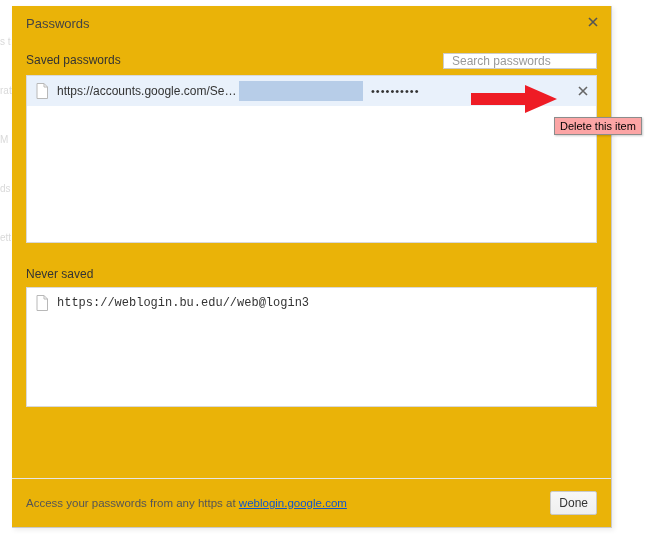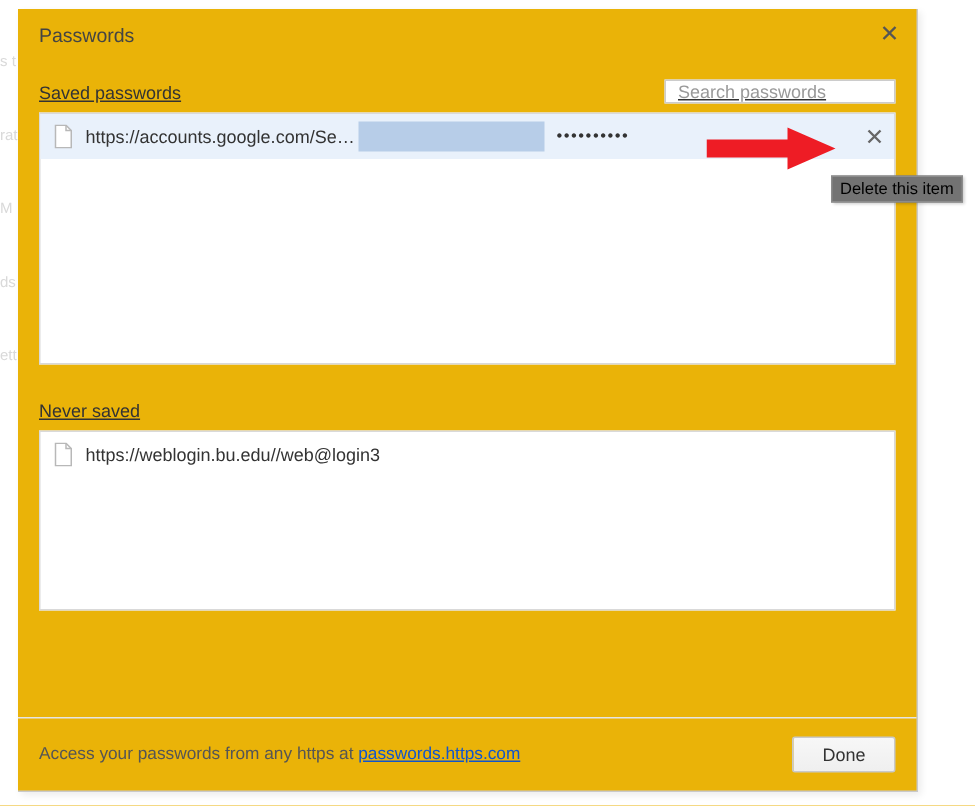--- a/index.html
+++ b/index.html
@@ -53,24 +53,23 @@
     height: 16px;
     cursor: pointer;
     color: #555;
     text-align: center;
     line-height: 16px;
     font-weight: bold;
   }
   .dialog-close svg { width: 10px; height: 10px; display:block; margin:3px auto; }
   .section-row {
     display: flex;
-    align-items: flex-end;
+    align-items: flex-start;
     justify-content: space-between;
     padding: 6px 14px 6px 14px;
-    text-decoration: underline;
   }
   .section-label {
     font-size: 12px;
     color: #333;
   }
   .search {
     width: 154px;
     height: 16px;
     border: 1px solid #ccc;
     padding: 2px 8px;
@@ -129,20 +128,21 @@
     width: 14px; height: 14px;
     cursor: pointer;
     color: #666;
   }
   .delete-x svg { width: 10px; height:10px; display:block; margin:2px auto; }
   .never-entry {
     display: flex;
     align-items: center;
     height: 30px;
     padding: 0 8px;
+    font-family: Liberation Mono, monospace;
   }
   .never-site {
     color: #333;
   }
   .footer {
     position: absolute;
     left: 0; right: 0; bottom: 0;
     border-top: 1px solid #e5e5e5;
     padding: 12px 14px;
     display: flex;
@@ -153,41 +153,41 @@
   }
   .footer a {
     color: #1155cc;
     text-decoration: underline;
     cursor: pointer;
   }
   .done-btn {
     border: 1px solid #c9c9c9;
     background: linear-gradient(#f7f7f7,#efefef);
     border-radius: 2px;
-    padding: 4px 19px;
+    padding: 4px 8px;
     font-size: 12px;
     color: #333;
     cursor: pointer;
   }
   
   .arrow {
     position: absolute;
     left: 471px;
     top: 84px;
     width: 88px;
     height: 30px;
     pointer-events: none;
   }
   
   .tooltip {
     position: absolute;
     left: 554px;
     top: 117px;
     border: 1px solid #8c8c8c;
-    background: #737373;
+    background: #fca5a5;
     padding: 2px 5px;
     font-size: 11px;
     color: #000;
     white-space: nowrap;
     box-shadow: 1px 1px 2px rgba(0,0,0,0.2);
   }
 </style>
 </head>
 <body>
 
@@ -251,21 +251,21 @@
             <path d="M2 0.5 H9 L12.5 4 V15.5 H2 Z" fill="#fff" stroke="#b8b8b8" stroke-width="1"></path>
             <path d="M9 0.5 V4 H12.5" fill="none" stroke="#b8b8b8" stroke-width="1"></path>
           </svg>
       </span>
       <div class="never-site">https://weblogin.bu.edu//web@login3</div>
     </div>
   </div>
 
   <div class="footer">
     <div>
-      <span>Access your passwords from any https at </span><a>passwords.https.com</a>
+      <span>Access your passwords from any https at </span><a>weblogin.google.com</a>
     </div>
     <button class="done-btn">Done</button>
   </div>
 
 </div>
 
 <div class="arrow">
   <svg viewBox="0 0 88 30" width="88" height="30">
     <polygon points="0,9 54,9 54,1 86,15 54,29 54,21 0,21" fill="#ee1c25"></polygon>
   </svg>

